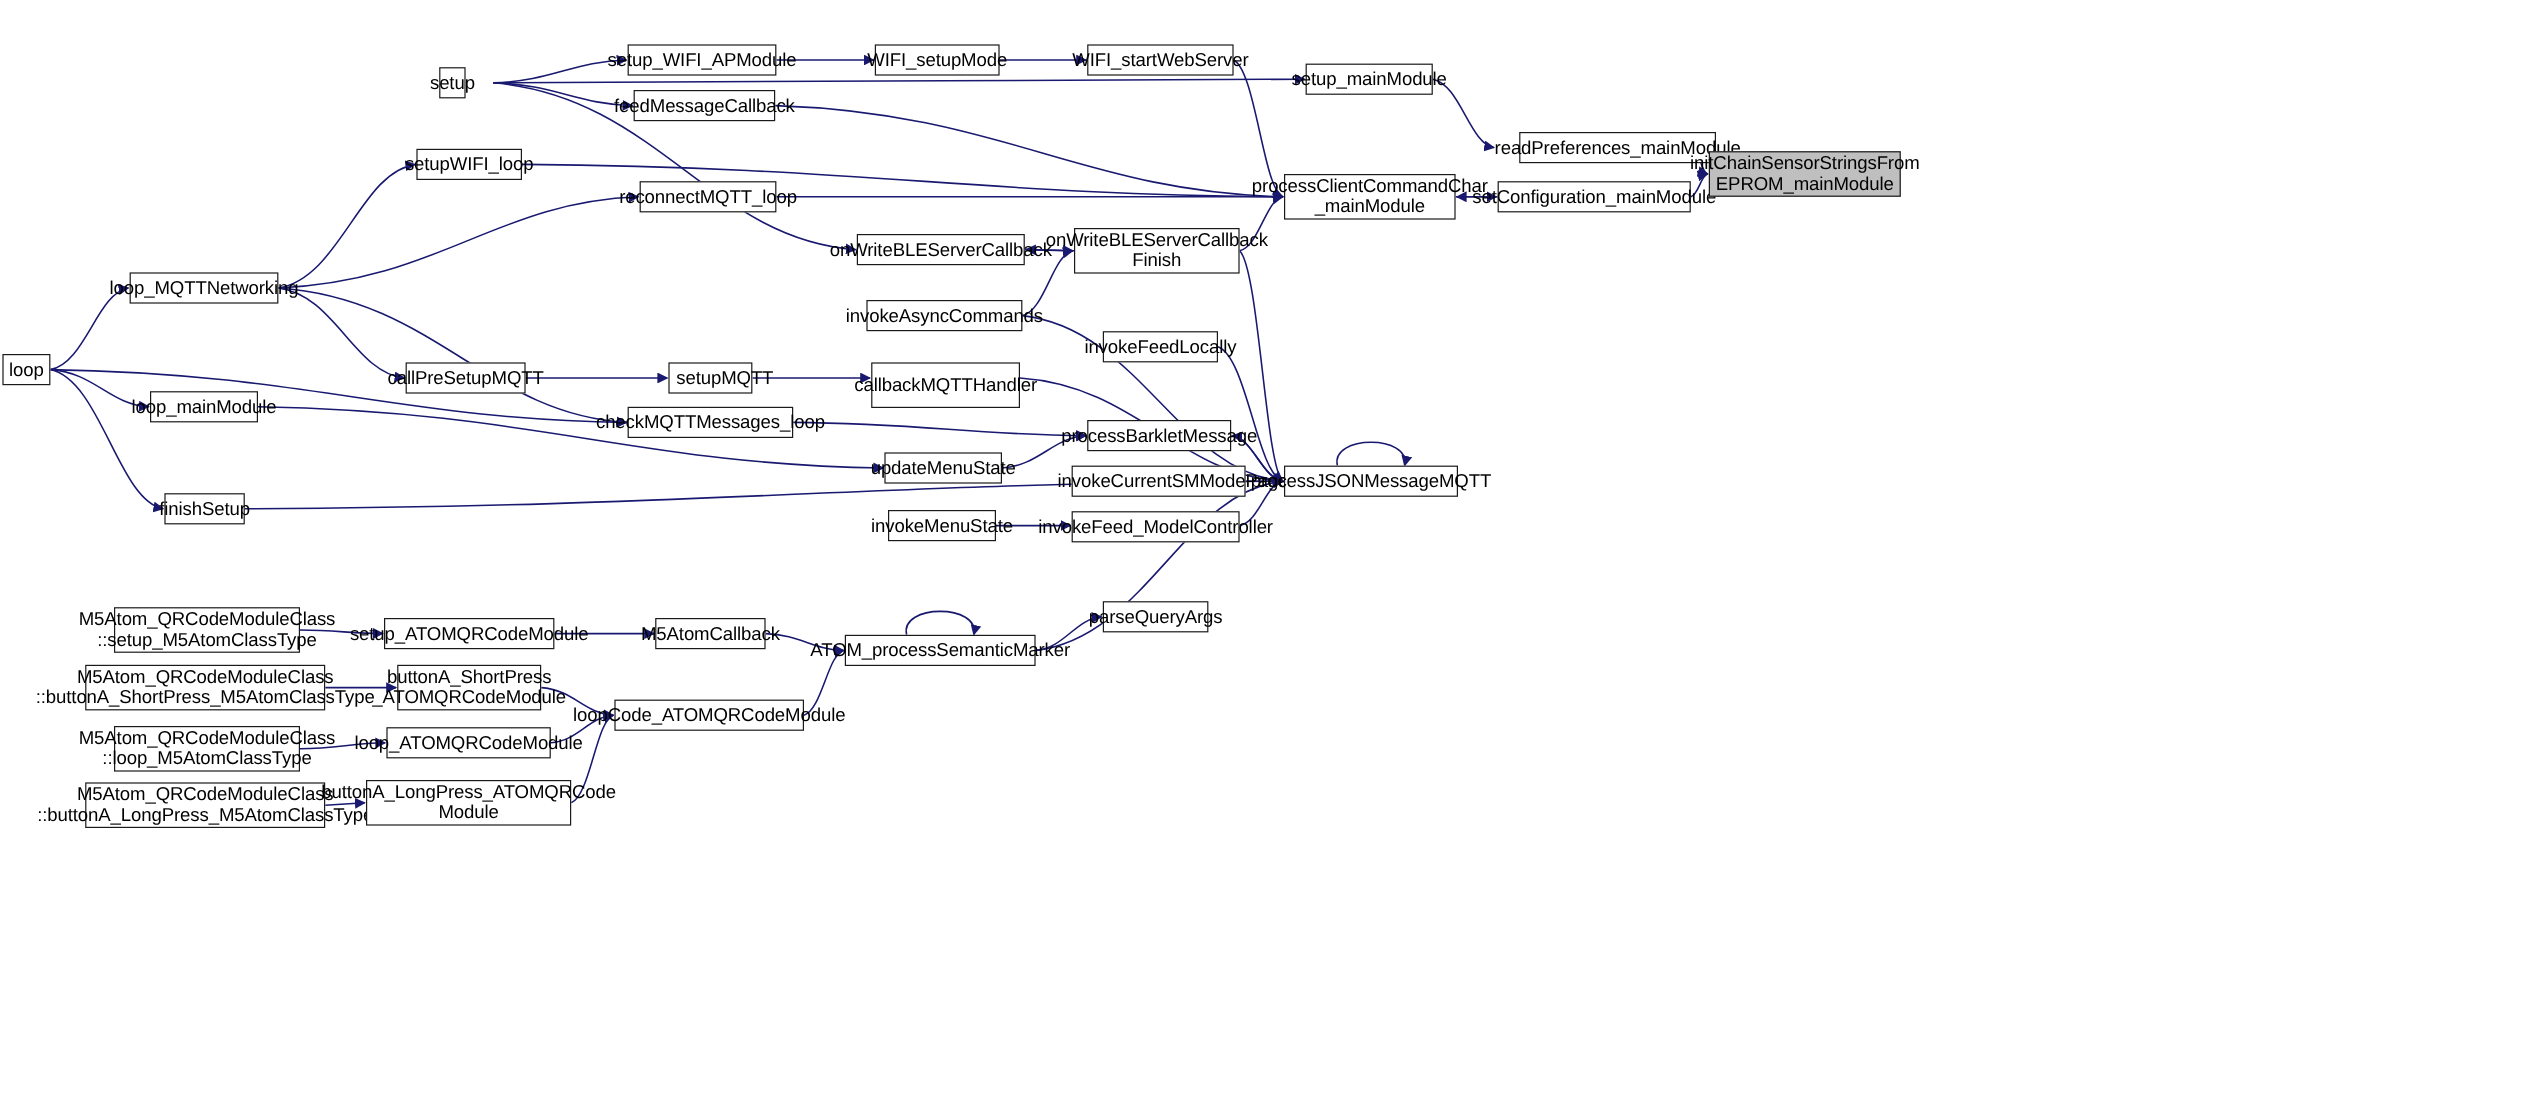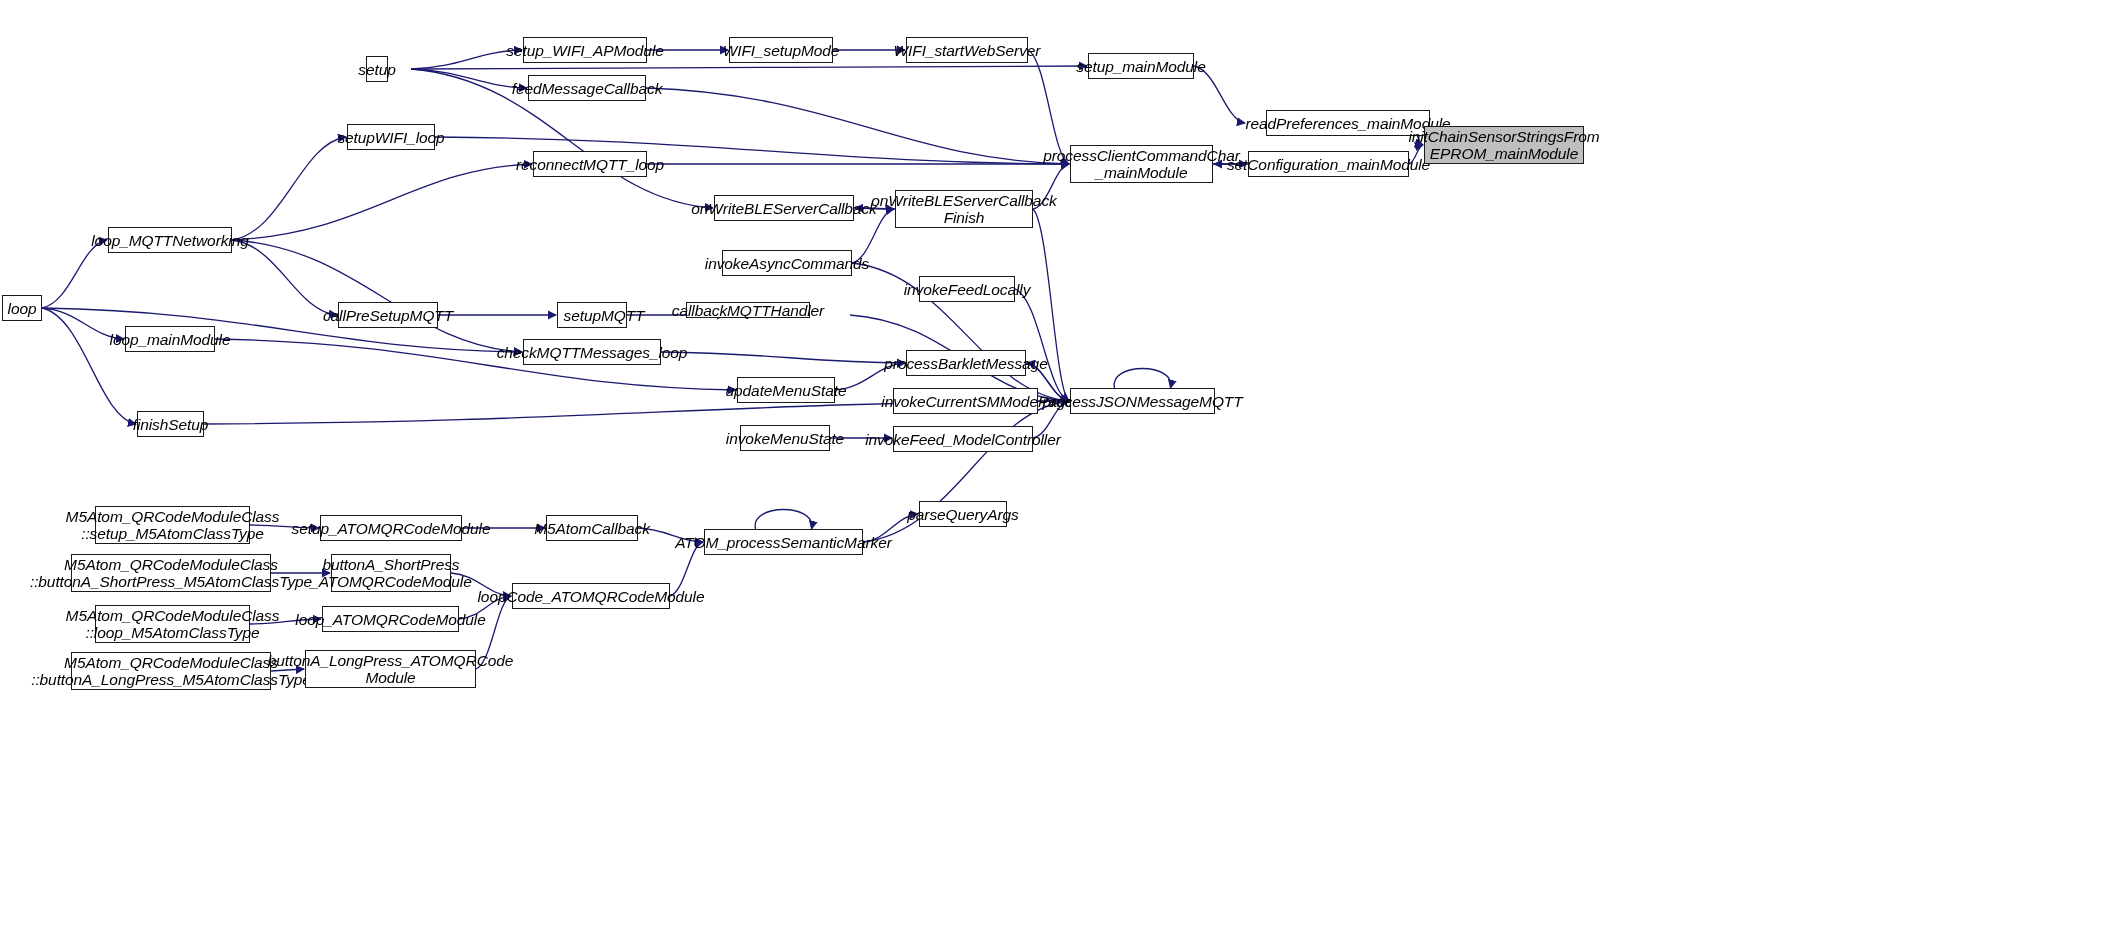--- a/index.html
+++ b/index.html
@@ -39,21 +39,20 @@
     white-space: pre-line;
     padding: 0 4px;
     z-index: 5;
   }
   .node.highlight {
     background: #bfbfbf;
   }
   .node-label {
     display: block;
     white-space: pre-line;
-    font-style: italic;
   }
 </style>
 </head>
 <body>
 
 <div id="canvas">
   <svg id="edge-layer" viewBox="0 0 2112 928">
     <defs>
       <marker id="arrow" viewBox="0 0 10 10" refX="9" refY="5" markerWidth="7" markerHeight="7" orient="auto-start-reverse">
         <path d="M 0 0 L 10 5 L 0 10 z" fill="#191970"></path>
@@ -137,21 +136,21 @@
 _mainModule</span></div>
       <div class="node" style="left: 1248px; top: 151px; width: 161px; height: 26px;"><span class="node-label">setConfiguration_mainModule</span></div>
       <div class="node highlight" style="left: 1424px; top: 126px; width: 160px; height: 38px;"><span class="node-label">initChainSensorStringsFrom
 EPROM_mainModule</span></div>
       <div class="node" style="left: 714px; top: 195px; width: 140px; height: 26px;"><span class="node-label">onWriteBLEServerCallback</span></div>
       <div class="node" style="left: 895px; top: 190px; width: 138px; height: 38px;"><span class="node-label">onWriteBLEServerCallback
 Finish</span></div>
       <div class="node" style="left: 722px; top: 250px; width: 130px; height: 26px;"><span class="node-label">invokeAsyncCommands</span></div>
       <div class="node" style="left: 919px; top: 276px; width: 96px; height: 26px;"><span class="node-label">invokeFeedLocally</span></div>
       <div class="node" style="left: 557px; top: 302px; width: 70px; height: 26px; padding-left: 28px;"><span class="node-label">setupMQTT</span></div>
-      <div class="node" style="left: 686px; top: 302px; width: 124px; height: 16px;"><span class="node-label">callbackMQTTHandler</span></div>
+      <div class="node" style="left: 726px; top: 302px; width: 124px; height: 38px;"><span class="node-label">callbackMQTTHandler</span></div>
       <div class="node" style="left: 523px; top: 339px; width: 138px; height: 26px;"><span class="node-label">checkMQTTMessages_loop</span></div>
       <div class="node" style="left: 906px; top: 350px; width: 120px; height: 26px;"><span class="node-label">processBarkletMessage</span></div>
       <div class="node" style="left: 737px; top: 377px; width: 98px; height: 26px;"><span class="node-label">updateMenuState</span></div>
       <div class="node" style="left: 893px; top: 388px; width: 145px; height: 26px; padding-left: 28px;"><span class="node-label">invokeCurrentSMModePage</span></div>
       <div class="node" style="left: 1070px; top: 388px; width: 145px; height: 26px;"><span class="node-label">processJSONMessageMQTT</span></div>
       <div class="node" style="left: 740px; top: 425px; width: 90px; height: 26px;"><span class="node-label">invokeMenuState</span></div>
       <div class="node" style="left: 893px; top: 426px; width: 140px; height: 26px;"><span class="node-label">invokeFeed_ModelController</span></div>
       <div class="node" style="left: 919px; top: 501px; width: 88px; height: 26px;"><span class="node-label">parseQueryArgs</span></div>
       <div class="node" style="left: 95px; top: 506px; width: 155px; height: 38px;"><span class="node-label">M5Atom_QRCodeModuleClass
 ::setup_M5AtomClassType</span></div>

